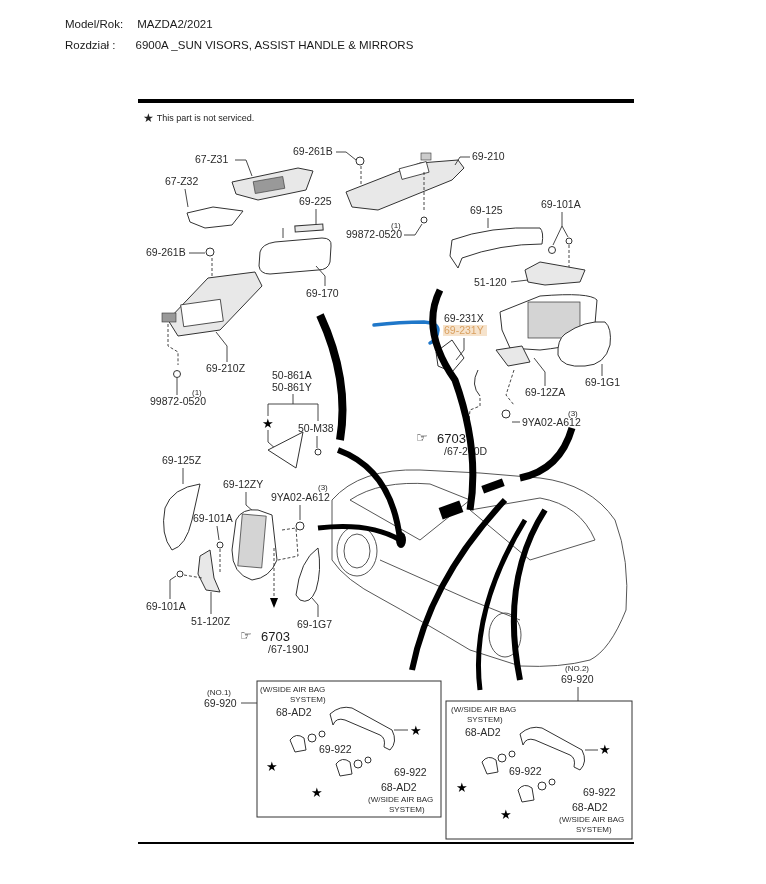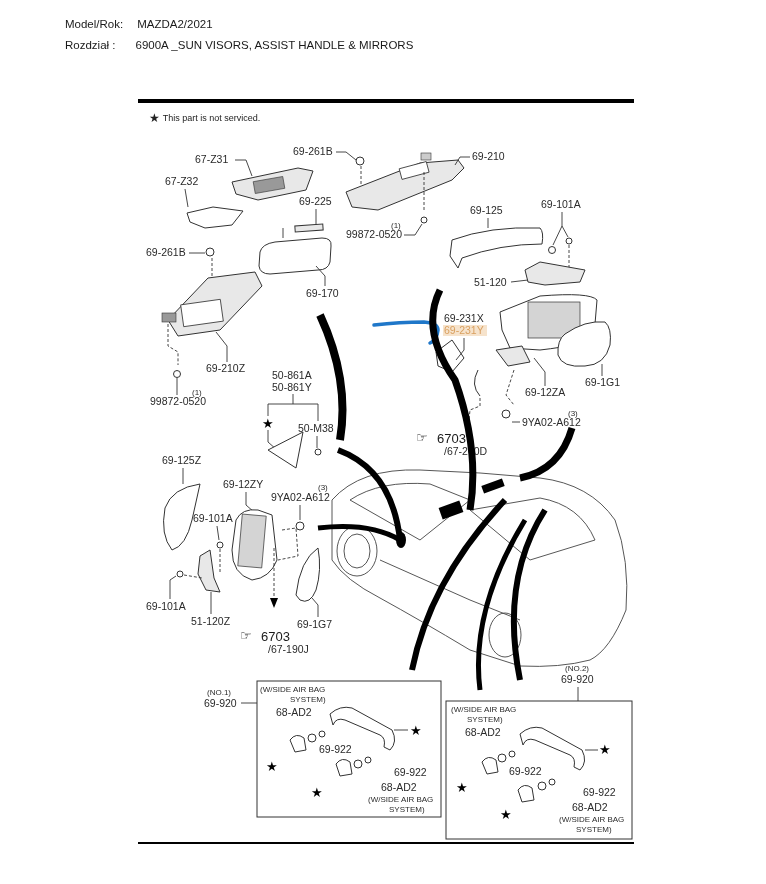--- a/index.html
+++ b/index.html
@@ -6,21 +6,21 @@
   body { width:766px; height:884px; position:relative; overflow:hidden;
          font-family:"Liberation Sans", sans-serif; color:#222; }
   .hdr { position:absolute; left:18px; font-size:11.5px; color:#1a1a1a;padding-left:47px; }
   .hdr .v { margin-left:14px; }
   #hdr-model { top:18px; }
   #hdr-section { top:39px; }
   #hdr-section .v { margin-left:20px; }
   .rule { position:absolute; left:138px; width:496px; background:#000; }
   #rule-top { top:99px; height:4px; }
   #rule-bottom { top:842px; height:2px; }
-  .legend { position:absolute; left:149px; top:111px; font-size:9px; color:#222; }
+  .legend { position:absolute; left:143px; top:111px; font-size:9px; color:#222; }
   .legend .star { font-size:12px; margin-right:3px; vertical-align:-1px; }
   svg#diagram { position:absolute; left:0; top:0; }
   .lbl { font-family:"Liberation Sans", sans-serif; font-size:10.5px; fill:#2a2a2a; }
   .lbl-sm { font-family:"Liberation Sans", sans-serif; font-size:8px; fill:#2a2a2a; }
   .lbl-ref { font-family:"Liberation Sans", sans-serif; font-size:13px; fill:#1a1a1a; }
   .lbl-hl { fill:#d9a060; }
   .ln { stroke:#333; stroke-width:0.9; fill:none; }
   .dash { stroke:#333; stroke-width:0.9; fill:none; stroke-dasharray:3 2; }
   .part { stroke:#333; stroke-width:1; fill:#fff; }
   .part-g { stroke:#333; stroke-width:1; fill:#e8e8e8; }

